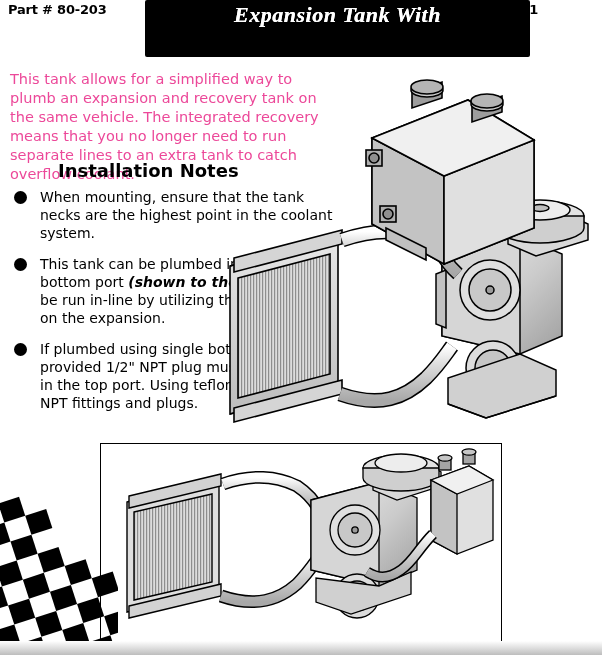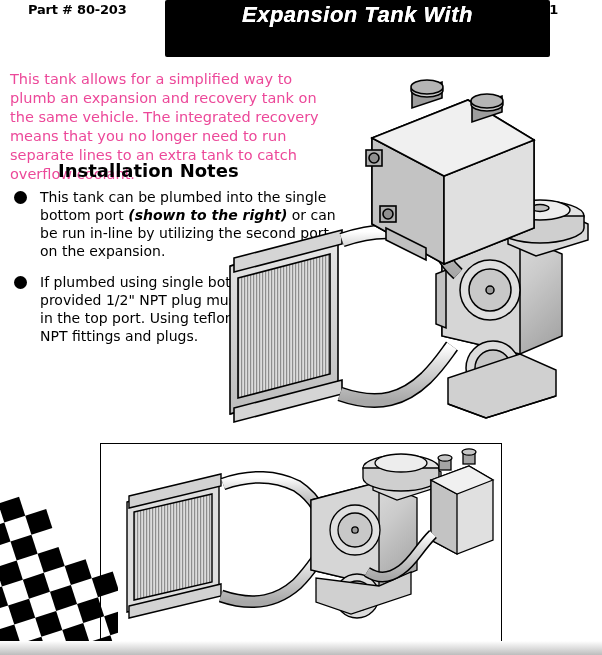--- a/index.html
+++ b/index.html
@@ -7,42 +7,42 @@
     width:602px;height:655px;
     background:#ffffff;
     font-family:"DejaVu Sans", sans-serif;
     overflow:hidden;
     position:relative;
   }
   .page{position:relative;width:602px;height:655px;overflow:hidden;}
 
   
   .hdr{
-    position:absolute;left:0;top:0;width:546px;height:60px;margin-left:20px;
+    position:absolute;left:0;top:0;width:546px;height:60px;
   }
   .part-no{
     position:absolute;left:8px;top:2px;
     font-size:13px;font-weight:bold;color:#000;
     font-family:"DejaVu Sans", sans-serif;
     letter-spacing:-0.2px;
   }
   .fax-no{
     position:absolute;right:8px;top:2px;
     font-size:13px;font-weight:bold;color:#000;
     letter-spacing:-0.2px;
   }
   .title-band{
     position:absolute;left:145px;top:0px;width:385px;height:57px;
     background:#000;
     border-radius:2px;
   }
   .title-txt{
     position:absolute;left:145px;top:2px;width:385px;
     text-align:center;color:#fff;
-    font-family:Liberation Sans, sans-serif;
+    font-family:Liberation Serif, serif;
     font-weight:bold;font-style:italic;
     font-size:22px;line-height:26px;
     letter-spacing:0.5px;
   }
   .title-txt div{ text-shadow:0 0 0 #fff; }
 
   
   .intro{
     position:absolute;left:10px;top:70px;width:330px;
     font-size:14.5px;line-height:19px;color:#ec4899;
@@ -99,20 +99,24 @@
       <div>Expansion Tank With</div>
     </div>
   </div>
 
   <div class="intro">This tank allows for a simplified way to plumb an expansion and recovery tank on the same vehicle.  The integrated recovery means that you no longer need to run separate lines to an extra tank to catch overflow coolant.</div>
 
   <div class="sec-title">Installation Notes</div>
 
   <div class="notes">
 
+    <div class="note">
+      <span class="bullet"></span>
+      <span>When mounting, ensure that the tank necks are the highest point in the coolant system.</span>
+    </div>
 
     <div class="note">
       <span class="bullet"></span>
       <span>This tank can be plumbed into the single bottom port </span><i>(shown to the right)</i><span> or can be run in-line by utilizing the second port on the expansion.</span>
       <br>
     </div>
 
     <div class="note">
       <span class="bullet"></span>
       <span>If plumbed using single bottom port, the provided 1/2" NPT plug must be installed in the top port. Using teflon tape for all NPT fittings and plugs.</span>

